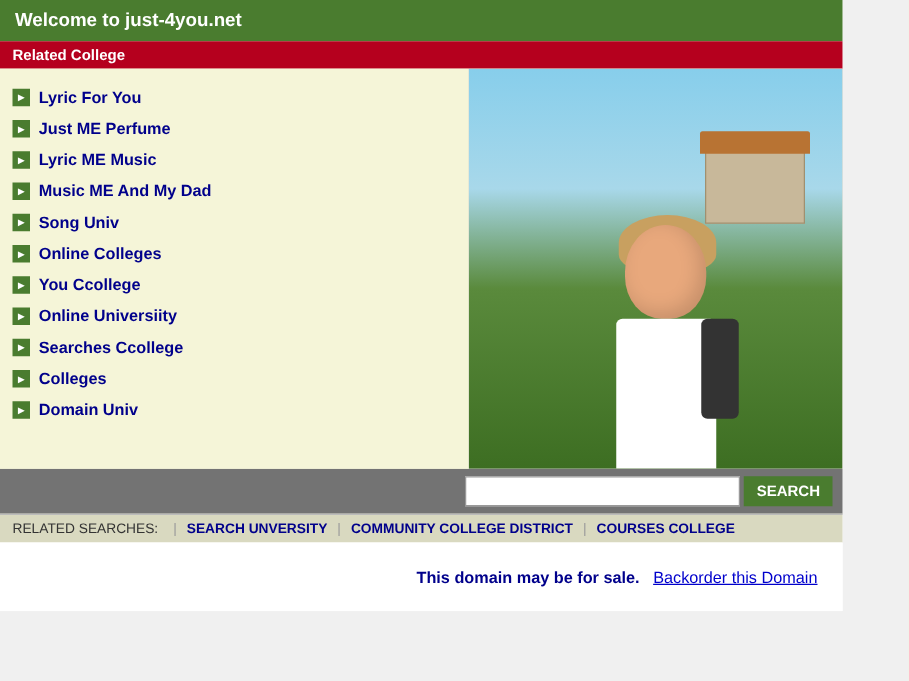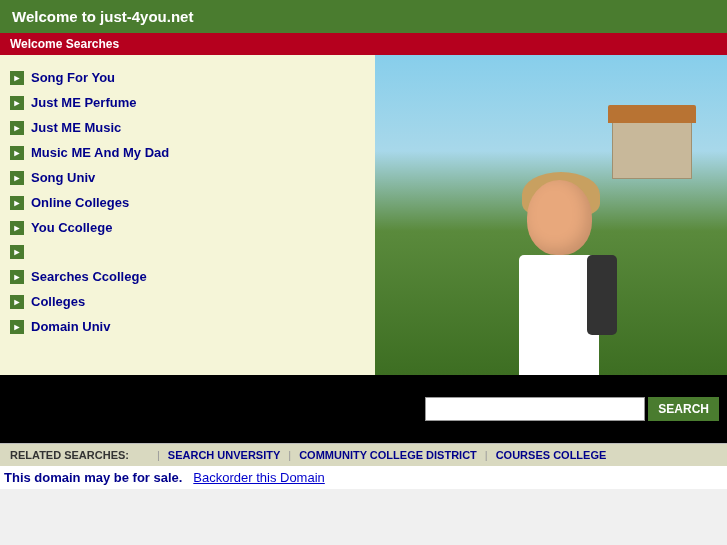--- a/index.html
+++ b/index.html
@@ -4,21 +4,21 @@
   <style>
     * { margin: 0; padding: 0; box-sizing: border-box; }
     body {
       font-family: Arial, sans-serif;
       font-size: 13px;
       background: #f0f0f0;
       width: 727px;
     }
 
     .page-wrapper {
-      width: 727px;
+      width: 674px;
       background: #fff;
     }
 
     
     .header {
       background: #4a7c2f;
       color: #fff;
       padding: 8px 12px;
       font-size: 15px;
       font-weight: bold;
@@ -76,22 +76,22 @@
     
     .image-column {
       flex: 1;
       background: #ccc;
       position: relative;
       overflow: hidden;
     }
 
     
     .search-bar-area {
-      background: #000000;
-      padding: 22px 8px;
+      background: #737373;
+      padding: 6px 8px;
       display: flex;
       align-items: center;
       justify-content: flex-end;
     }
 
     .search-input {
       width: 220px;
       height: 24px;
       border: 1px solid #999;
       padding: 2px 4px;
@@ -119,42 +119,42 @@
       font-size: 11px;
       color: #333;
       border-top: 1px solid #bbb;
       display: flex;
       align-items: center;
       flex-wrap: wrap;
       gap: 4px;
     }
 
     .bottom-related .label {
-      font-weight: bold;
+      font-weight: normal;
       color: #333;
       font-size: 11px;
-      margin-right: 20px;
+      margin-right: 4px;
     }
 
     .bottom-related a {
       color: #00008b;
       text-decoration: none;
       font-size: 11px;
       font-weight: bold;
     }
 
     .bottom-related .sep {
       color: #999;
       margin: 0 4px;
     }
 
     
     .footer {
-      text-align: left;
-      padding: 4px;
+      text-align: right;
+      padding: 20px;
       background: #fff;
       font-size: 13px;
     }
 
     .footer a {
       color: #0000cc;
       text-decoration: underline;
     }
 
     .footer .domain-text {
@@ -244,40 +244,40 @@
 </head>
 <body>
 
 <div class="page-wrapper">
 
   <div class="header">
     <span>Welcome to just-4you.net</span>
   </div>
 
   <div class="related-bar">
-    <span>Welcome Searches</span>
+    <span>Related College</span>
   </div>
 
   <div class="main-content">
 
     <div class="links-column">
 
       <div class="link-item">
         <span class="link-arrow">►</span>
-        <a href="#">Song For You</a>
+        <a href="#">Lyric For You</a>
       </div>
 
       <div class="link-item">
         <span class="link-arrow">►</span>
         <a href="#">Just ME Perfume</a>
       </div>
 
       <div class="link-item">
         <span class="link-arrow">►</span>
-        <a href="#">Just ME Music</a>
+        <a href="#">Lyric ME Music</a>
       </div>
 
       <div class="link-item">
         <span class="link-arrow">►</span>
         <a href="#">Music ME And My Dad</a>
       </div>
 
       <div class="link-item">
         <span class="link-arrow">►</span>
         <a href="#">Song Univ</a>
@@ -288,20 +288,21 @@
         <a href="#">Online Colleges</a>
       </div>
 
       <div class="link-item">
         <span class="link-arrow">►</span>
         <a href="#">You Ccollege</a>
       </div>
 
       <div class="link-item">
         <span class="link-arrow">►</span>
+        <a href="#">Online Universiity</a>
       </div>
 
       <div class="link-item">
         <span class="link-arrow">►</span>
         <a href="#">Searches Ccollege</a>
       </div>
 
       <div class="link-item">
         <span class="link-arrow">►</span>
         <a href="#">Colleges</a>

